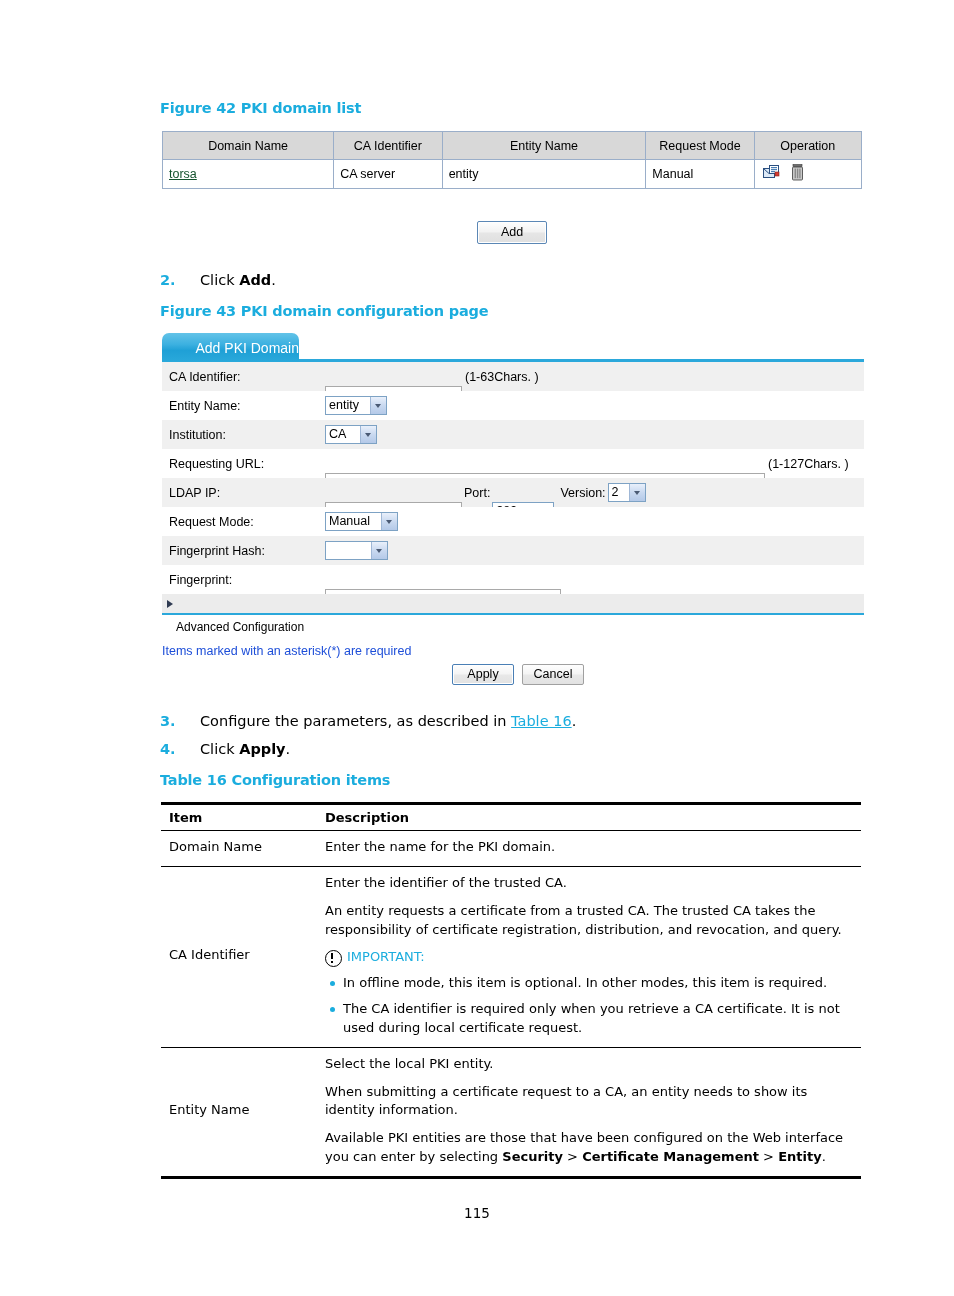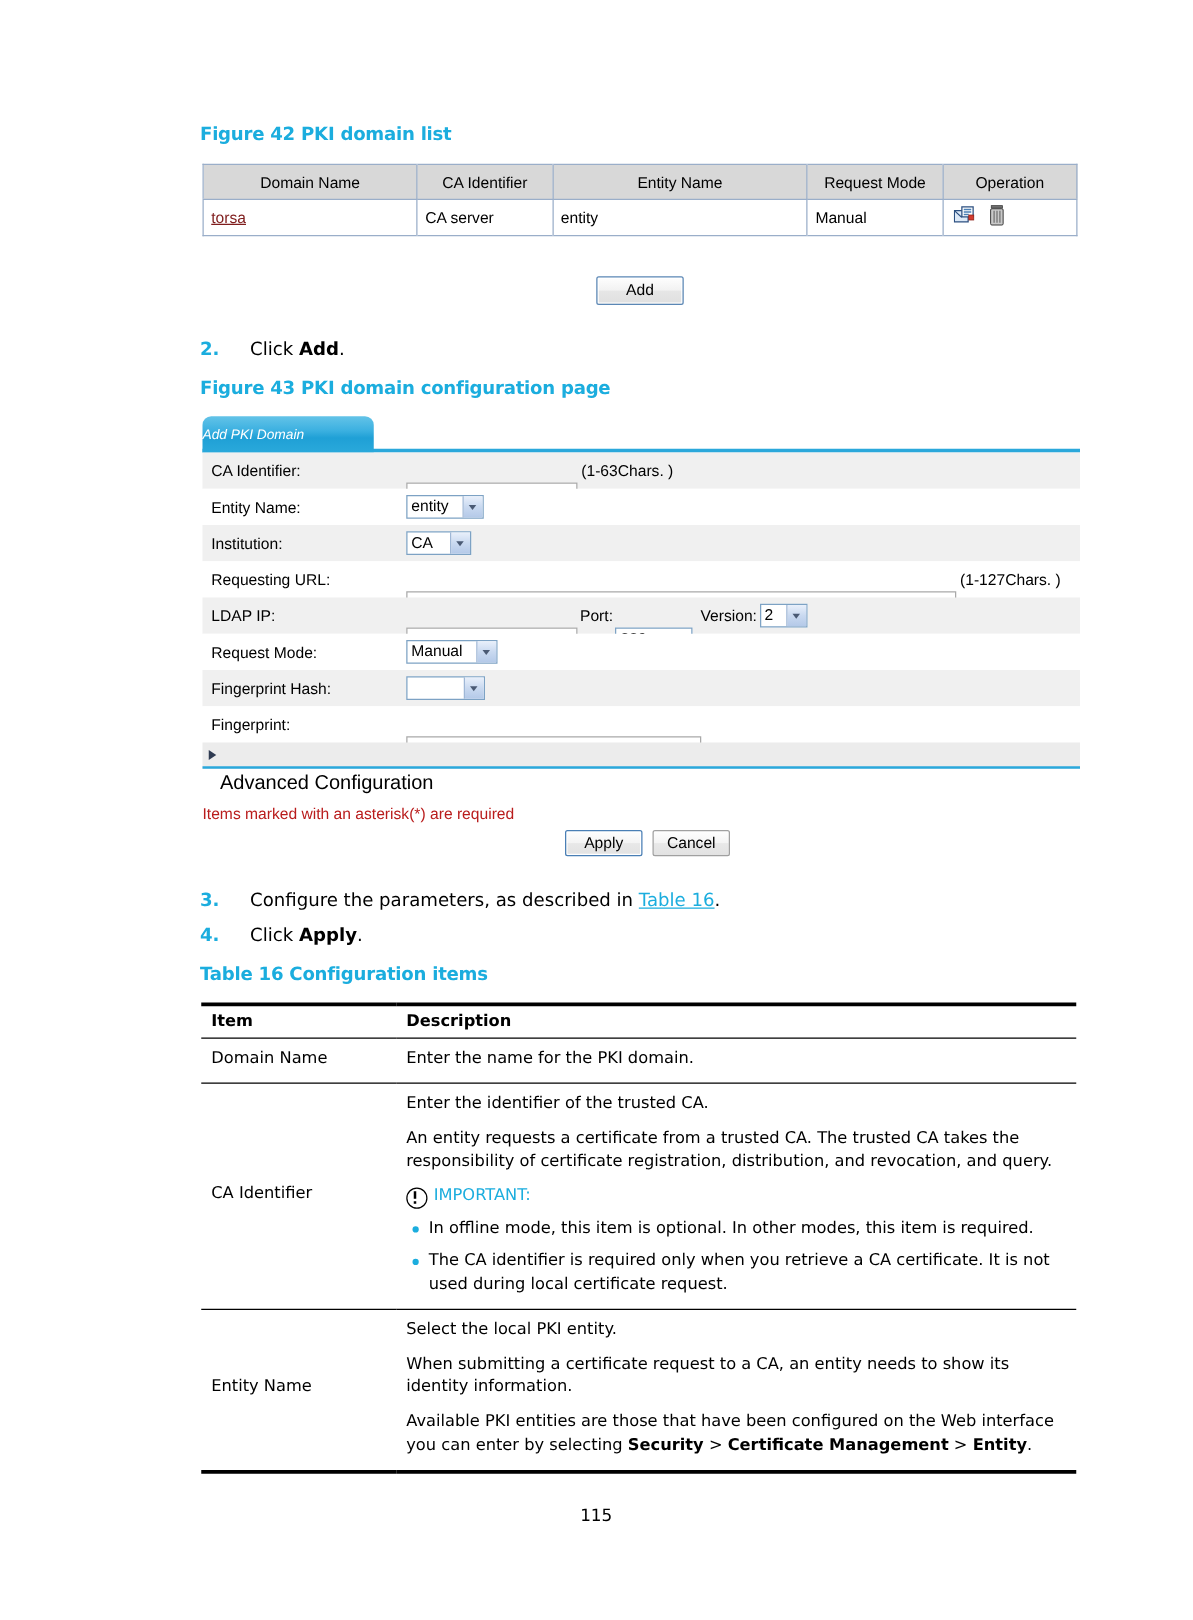--- a/index.html
+++ b/index.html
@@ -59,21 +59,21 @@
   .domain-list td {
     border-right: 1px solid #9aaec9;
     height: 28px;
     padding: 0 6px;
     text-align: left;
     vertical-align: middle;
     background: #ffffff;
   }
   .domain-list td:last-child { border-right: none; }
   .domain-link {
-    color: #7f1d1d;
+    color: #14532d;
     text-decoration: underline;
     cursor: pointer;
   }
   .op-cell { white-space: nowrap; padding-left: 8px !important; }
   .op-icon { display: inline-block; vertical-align: middle; }
   .op-icon + .op-icon { margin-left: 8px; }
 
   
   .add-button {
     position: absolute;
@@ -128,25 +128,24 @@
     position: absolute;
     left: 0;
     top: 0;
     width: 137px;
     height: 29px;
     box-sizing: border-box;
     background: linear-gradient(to bottom, #63c3e8 0%, #3bb0e0 40%, #1fa0d6 60%, #2aa9db 100%);
     border-radius: 7px 7px 0 0;
     color: #ffffff;
     font-family: "Liberation Sans", sans-serif;
-    font-size: 11px;
-    text-align: left;
+    font-size: 14px;
+    text-align: right;
     line-height: 30px;
     cursor: pointer;
-    font-style: italic;
   }
   .tab-underline2 {
     position: absolute;
     left: 0;
     right: 0;
     bottom: 0;
     height: 3px;
     background: #2ba8db;
   }
 
@@ -263,31 +262,31 @@
   }
   .adv-row .tri {
     width: 0; height: 0;
     border-top: 4.5px solid transparent;
     border-bottom: 4.5px solid transparent;
     border-left: 6px solid #2f3b52;
     margin-right: 3px;
   }
   .adv-row .adv-text {
     font-family: "Liberation Sans", sans-serif;
-    font-size: 16px;
+    font-size: 12px;
     color: #000;
     margin-top: 46px;
   }
   .asterisk-note {
     position: absolute;
     left: 162px;
     top: 644px;
     font-family: "Liberation Sans", sans-serif;
     font-size: 12.5px;
-    color: #b91c1c;
+    color: #1d4ed8;
     white-space: nowrap;
   }
   .btn-row {
     position: absolute;
     left: 452px;
     top: 664px;
     display: flex;
     gap: 8px;
   }
   .form-btn {

